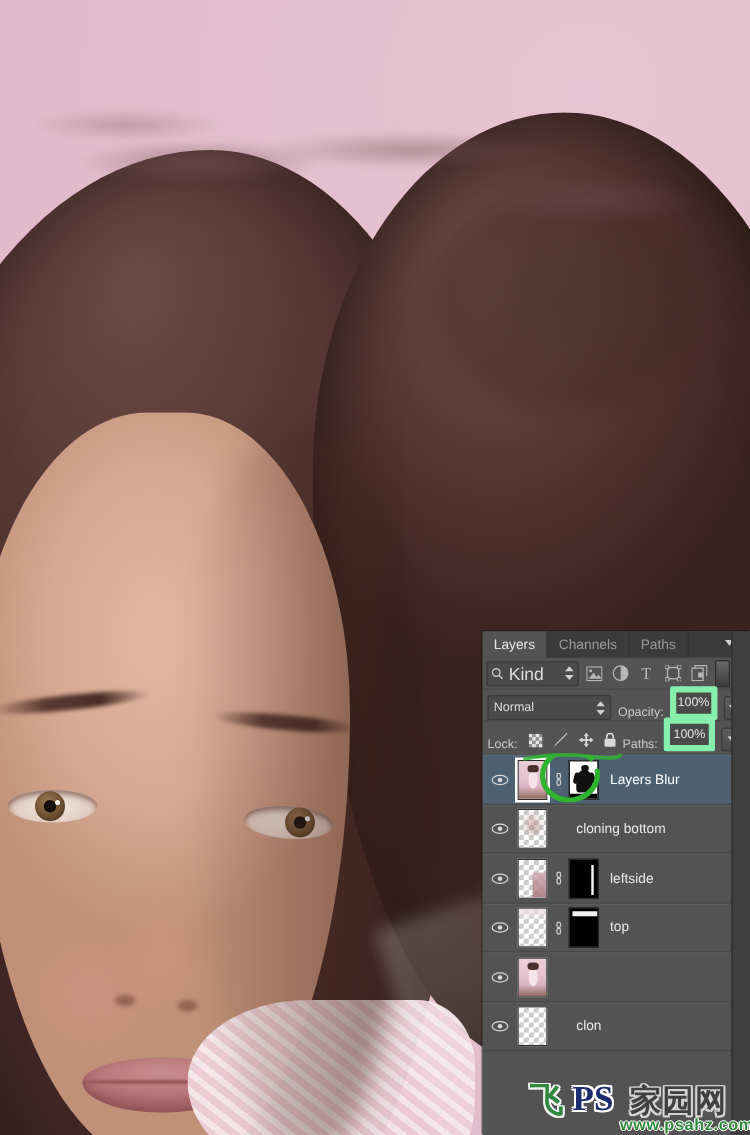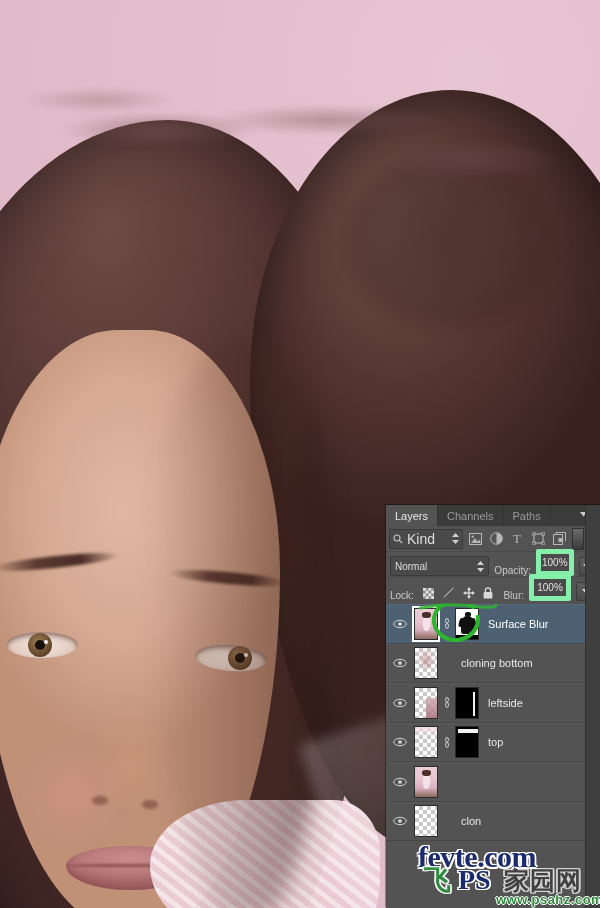--- a/index.html
+++ b/index.html
@@ -467,21 +467,21 @@
             <rect x="2.6" y="5.3" width="6.8" height="1.4" fill="#dadada"></rect>
           </svg>
         </span>
         <span>
           <svg width="10" height="12" viewBox="0 0 10 12">
             <path d="M2.4 5 V3.4 A2.6 2.6 0 0 1 7.6 3.4 V5" fill="none" stroke="#dadada" stroke-width="1.3"></path>
             <rect x="0.6" y="5" width="8.8" height="6.4" rx="1" fill="#dadada"></rect>
           </svg>
         </span>
       </div>
-      <span class="lbl" style="margin-left:auto">Blur:</span>
+      <span class="lbl" style="margin-left:auto">Paths:</span>
       <div class="num-box">
         <span>100%</span>
       </div>
       <div class="num-arrow">
         <svg width="8" height="5" viewBox="0 0 8 5">
             <polygon points="0,0 8,0 4,5" fill="#dcdcdc"></polygon>
           </svg>
       </div>
     </div>
 
@@ -506,21 +506,21 @@
           </svg>
         </div>
         <div class="mask-thumb">
           <div style="position:absolute;inset:0;background:#fff"></div>
           <div style="position:absolute;left:0;bottom:0;width:100%;height:4px;background:#000"></div>
           <div style="position:absolute;left:8.5px;top:3px;width:6px;height:5px;background:#111;border-radius:45%"></div>
           <div style="position:absolute;left:5px;top:7px;width:13px;height:18px;background:#111;border-radius:45% 45% 18% 18%"></div>
           <div style="position:absolute;left:2.5px;top:9px;width:4px;height:9px;background:#111;border-radius:40%;transform:rotate(14deg)"></div>
           <div style="position:absolute;left:16px;top:9px;width:4px;height:9px;background:#111;border-radius:40%;transform:rotate(-14deg)"></div>
         </div>
-        <span class="layer-name">Surface Blur</span>
+        <span class="layer-name">Layers Blur</span>
 
         <div class="green-circle">
           <svg width="52" height="46" viewBox="0 0 52 46">
             <ellipse cx="26" cy="24" rx="22" ry="20" fill="none" stroke="#2fb42f" stroke-width="4.2" stroke-linecap="round" transform="rotate(-8 26 24)" stroke-dasharray="120 12"></ellipse>
           </svg>
         </div>
       </div>
 
       <div class="layer-row">
         <div class="eye-cell">
@@ -623,22 +623,19 @@
     <div class="panel-right-edge"></div>
   </div>
 
   <div class="green-swipe">
     <svg width="80" height="8" viewBox="0 0 80 8">
       <path d="M2 6 Q 26 1 52 4 T 78 3" fill="none" stroke="#2fb42f" stroke-width="3" stroke-linecap="round" opacity=".85"></path>
     </svg>
   </div>
 
   <div class="watermark">
-    <div class="wm-fevte">
-      <span>fevte</span><span class="dot">.com</span>
-    </div>
     <div class="wm-cn">飞</div>
     <div class="wm-ps">PS</div>
     <div class="wm-cn" style="left:104px;top:26px;font-size:25px;color:#3b3b3b;opacity:.75">家园网</div>
     <div class="wm-url">www.psahz.com</div>
   </div>
 
 </div>
 
 </body></html>

